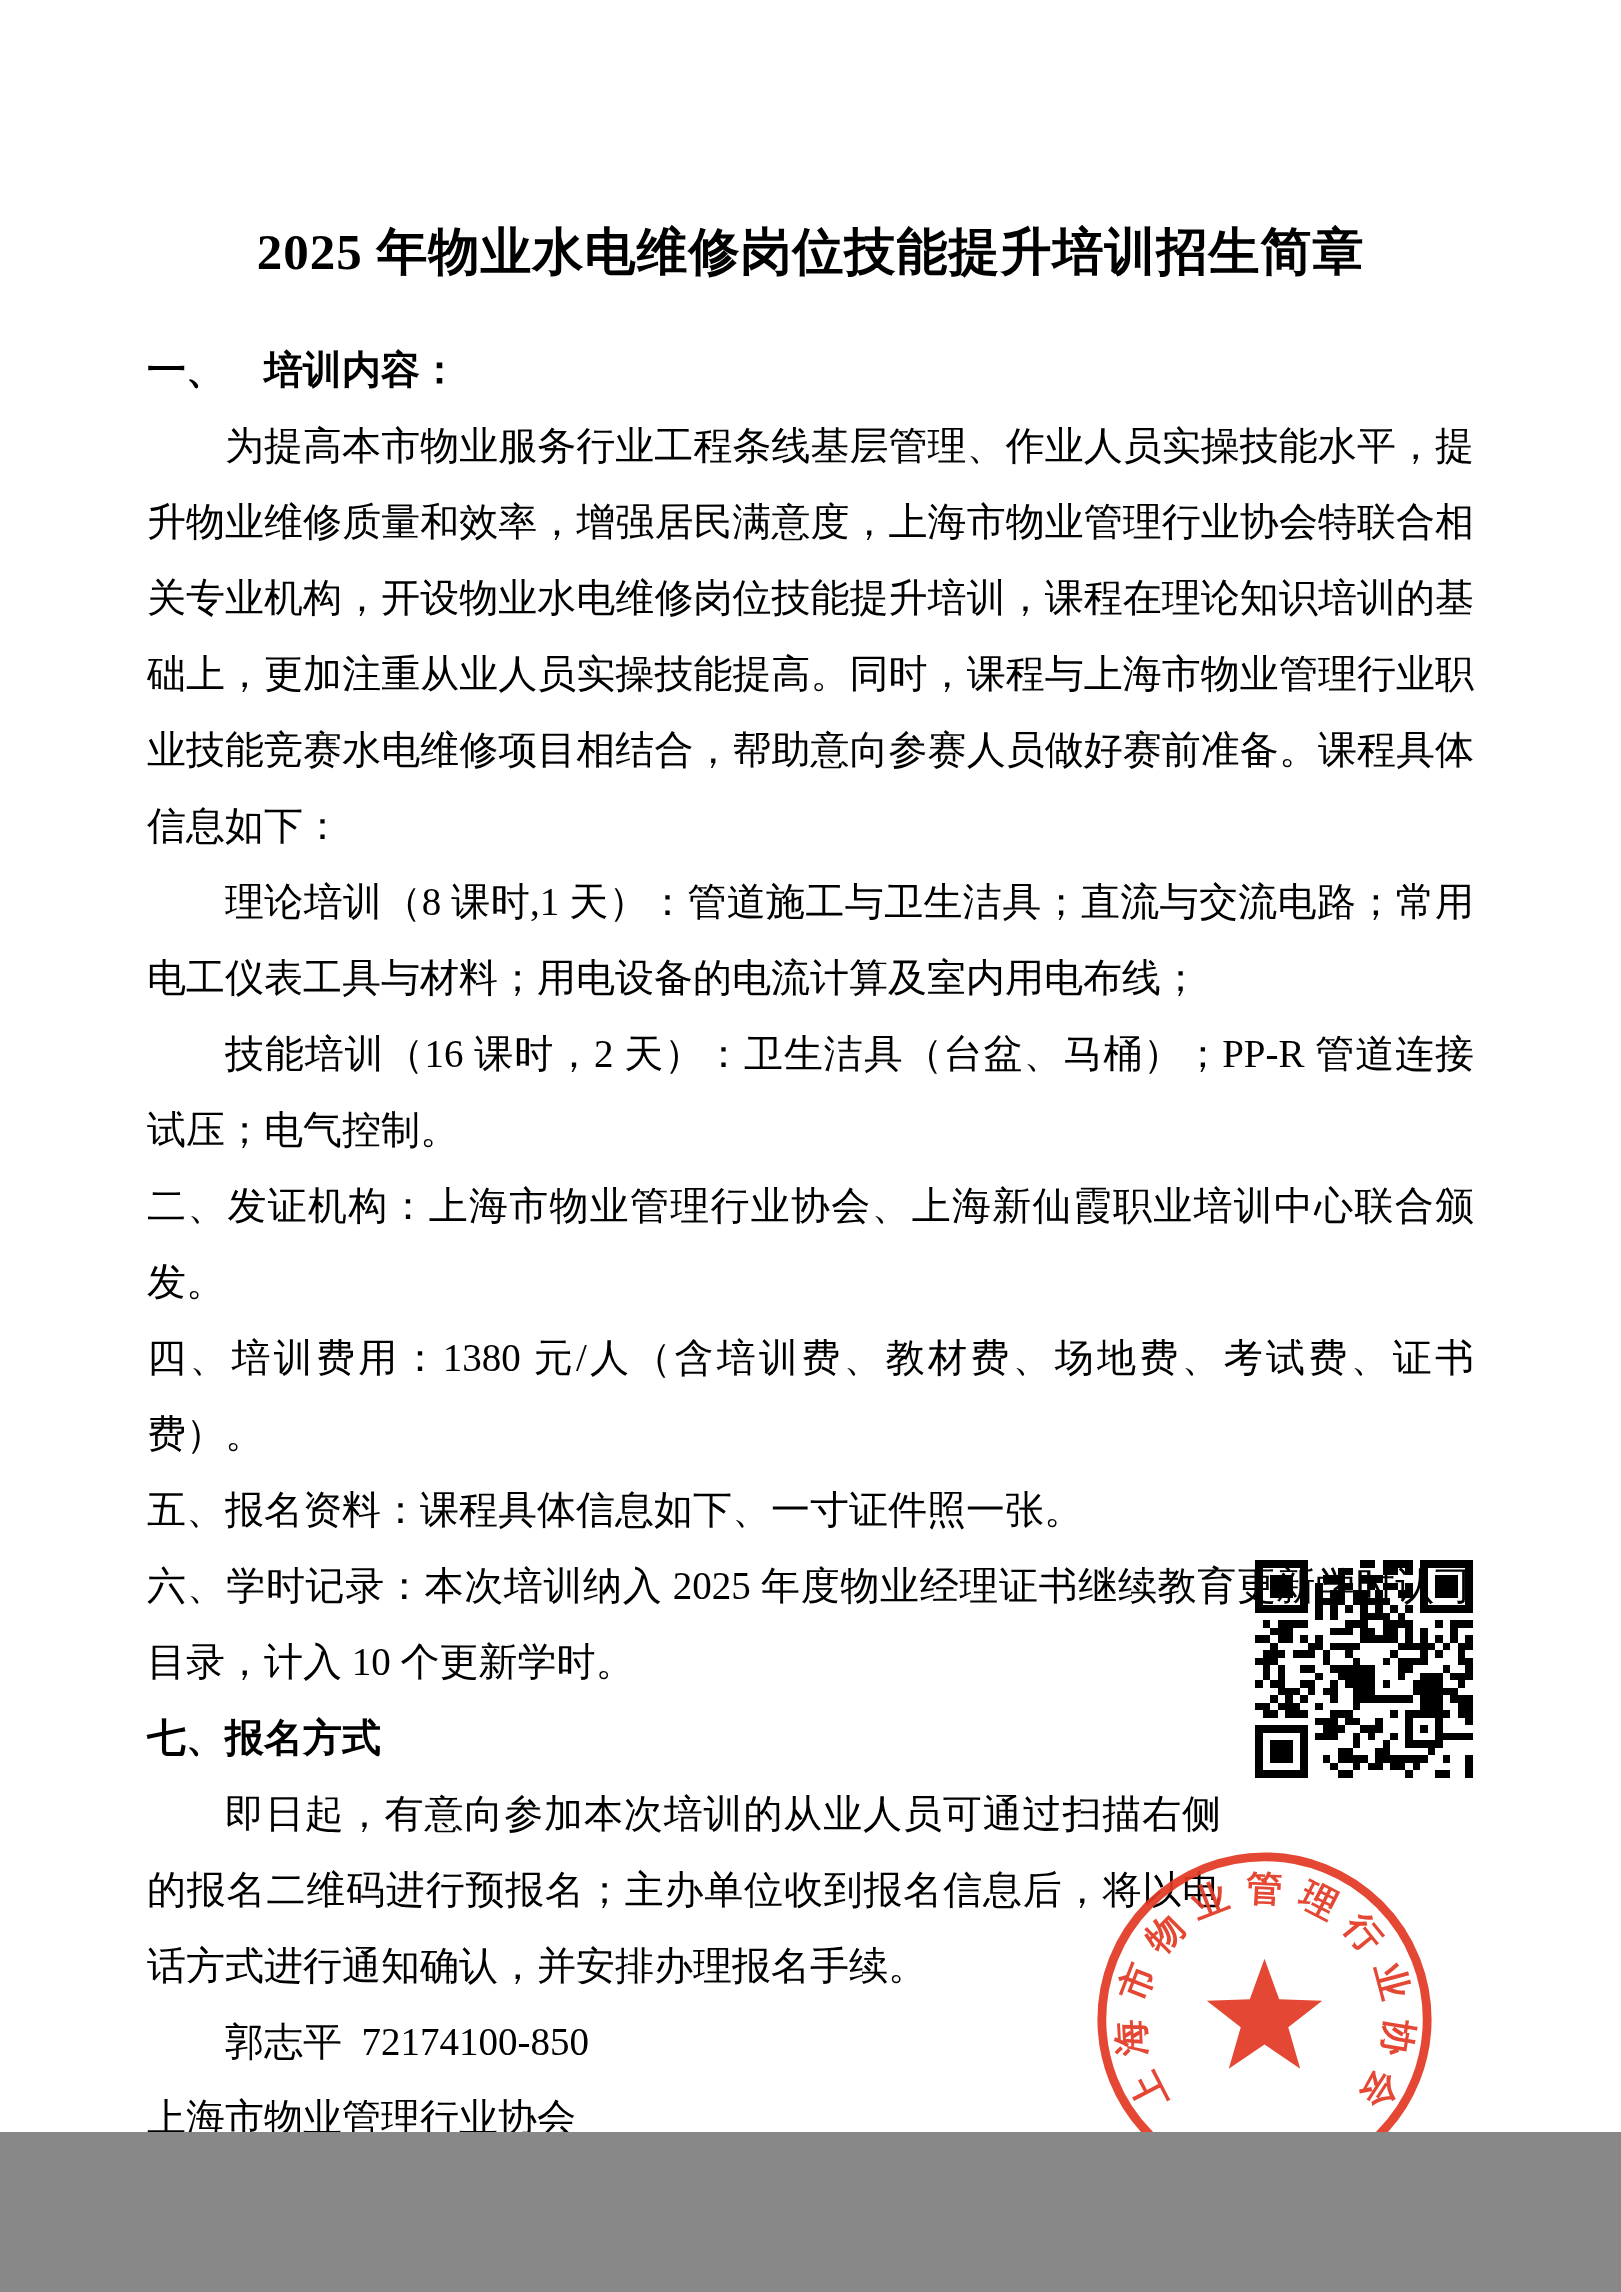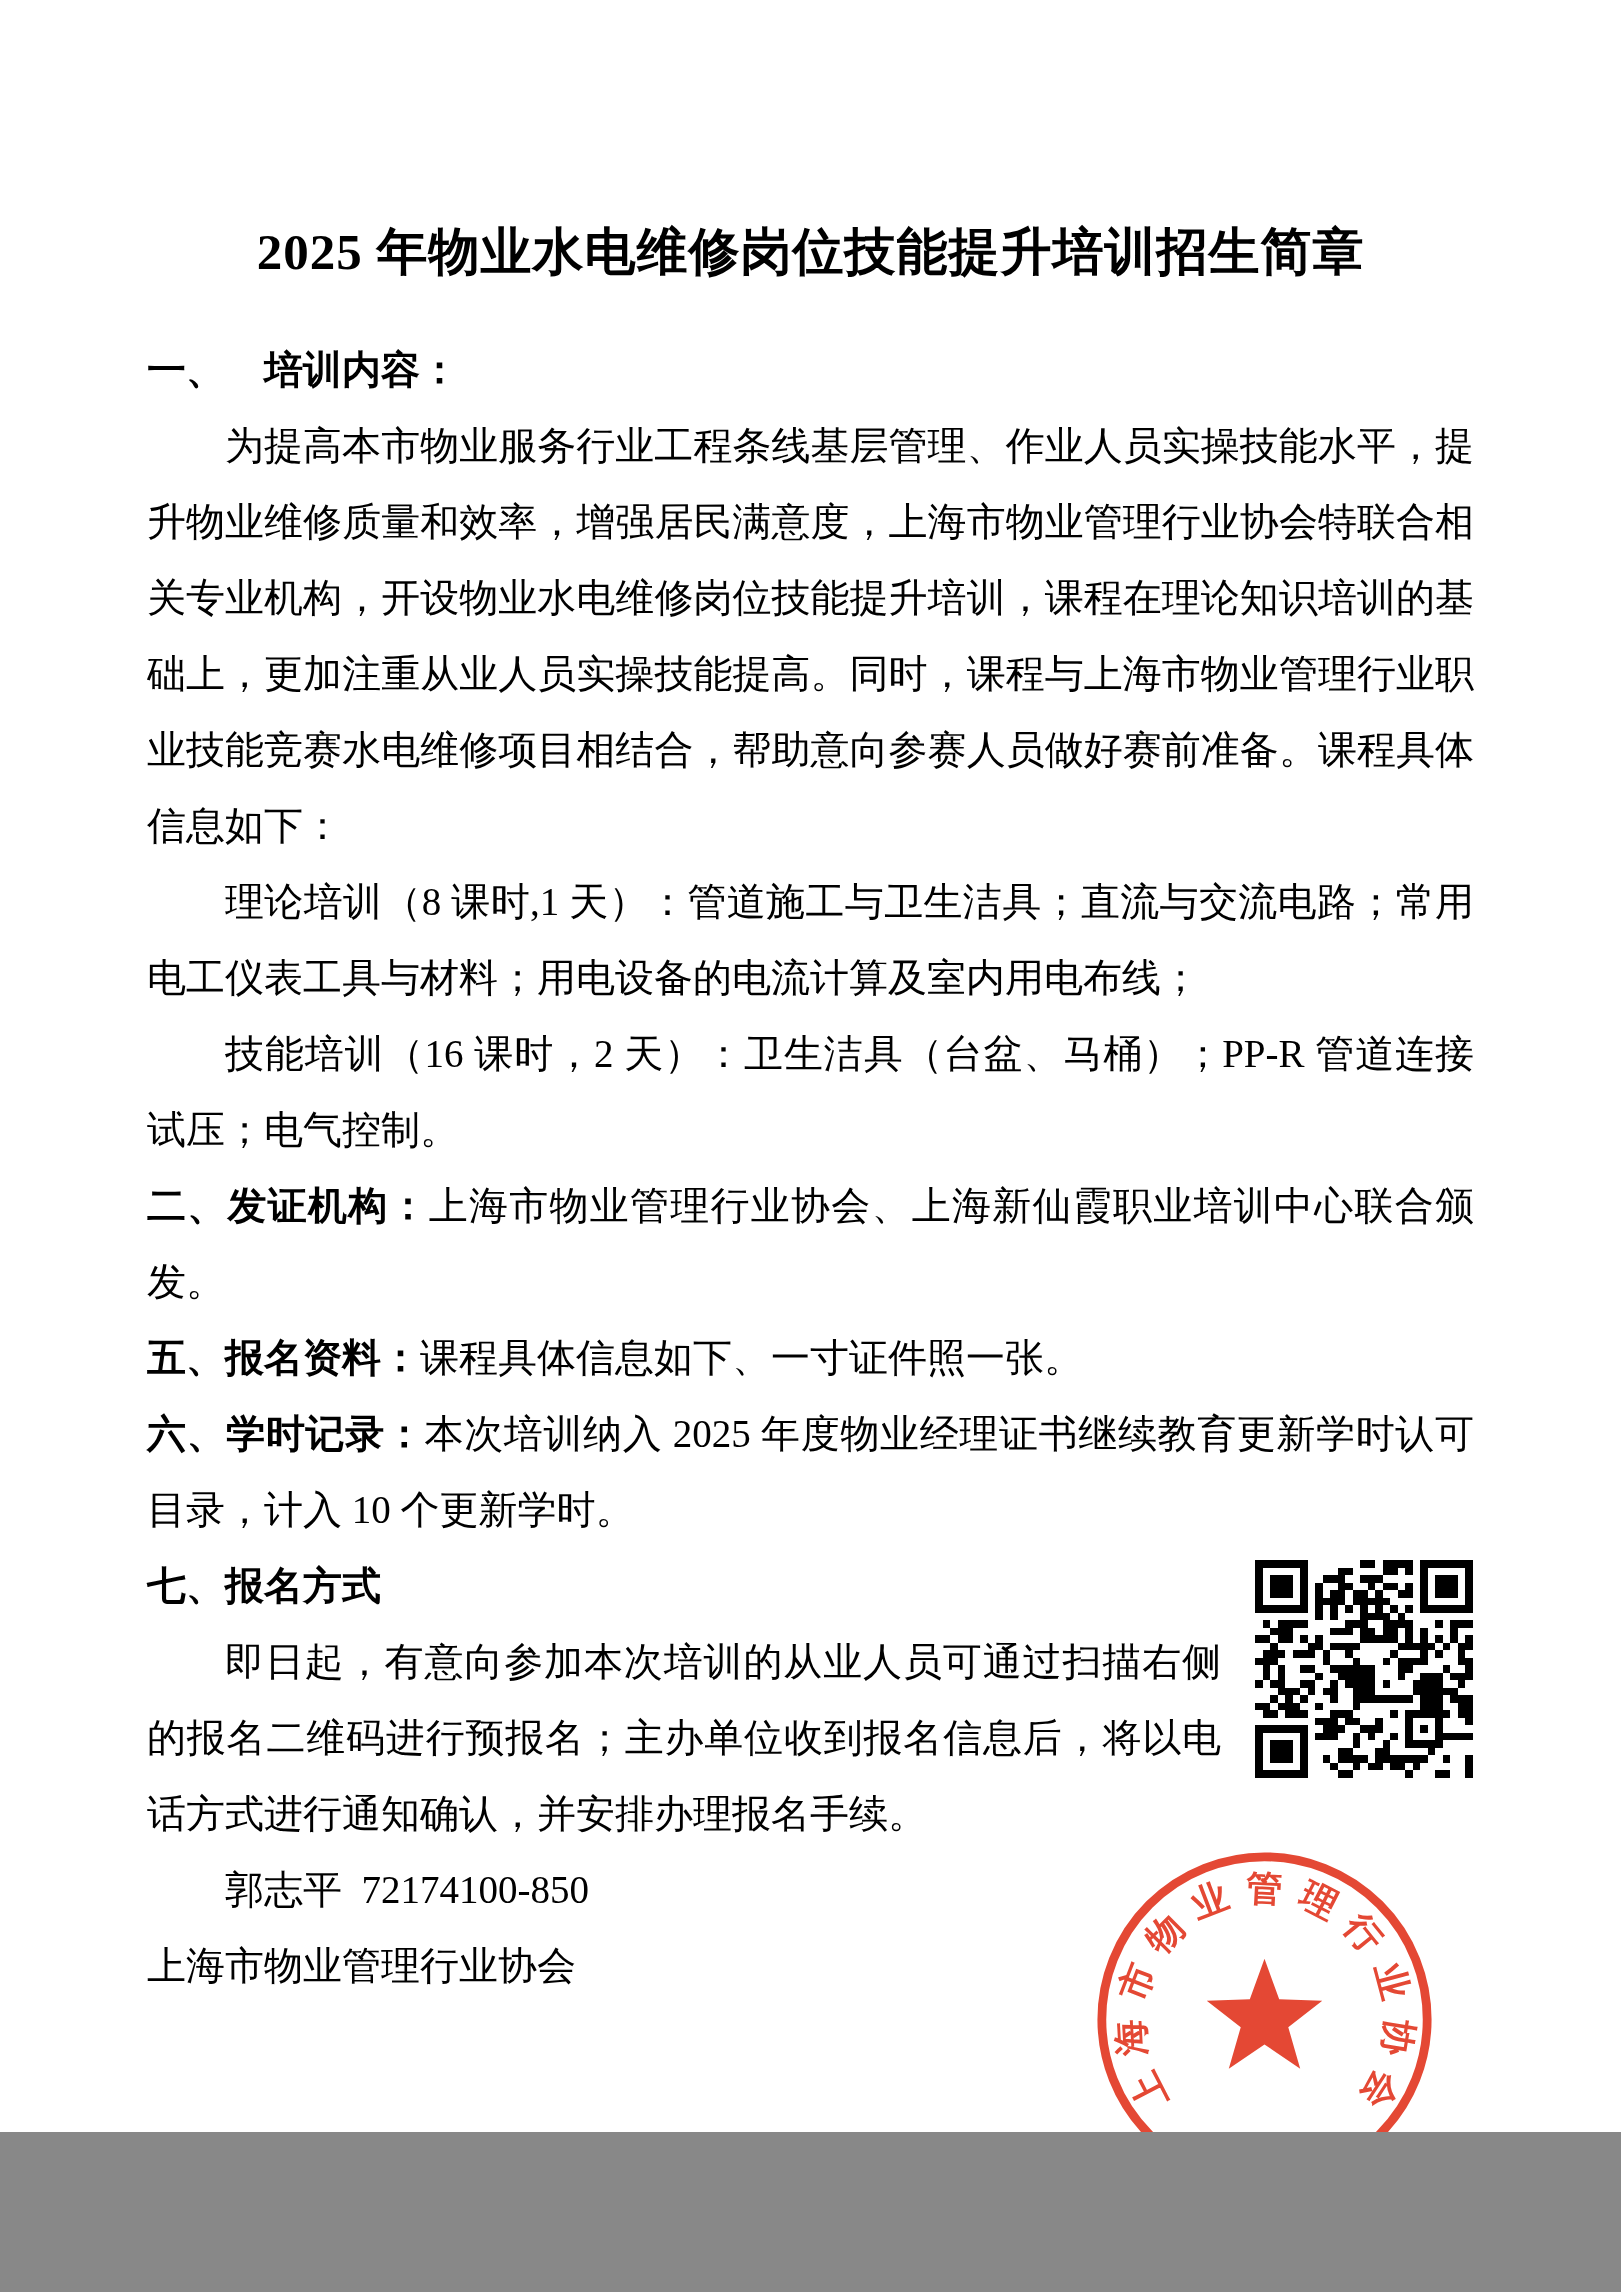--- a/index.html
+++ b/index.html
@@ -23,21 +23,21 @@
   }
   p.body{
     font-size:39px;
     line-height:76px;
     margin:0;
     text-align:justify;
     text-justify:inter-character;
   }
   .indent{text-indent:78px;}
   .bold{font-weight:bold;}
-  p.body b{font-weight:bold;}
+  p.body b{font-weight:normal;}
   .qr-flank{padding-right:253px;}
   .contact{white-space:pre-wrap;text-align:left;}
   .sig{position:relative;z-index:2;}
   .sig-org{text-align:right;}
   .qr{
     position:absolute;
     left:1255px;top:1560px;
     width:218px;height:218px;
   }
   .stamp{
@@ -58,20 +58,21 @@
 
   <p class="body bold">一、　培训内容：</p>
 
   <p class="body indent">为提高本市物业服务行业工程条线基层管理、作业人员实操技能水平，提升物业维修质量和效率，增强居民满意度，上海市物业管理行业协会特联合相关专业机构，开设物业水电维修岗位技能提升培训，课程在理论知识培训的基础上，更加注重从业人员实操技能提高。同时，课程与上海市物业管理行业职业技能竞赛水电维修项目相结合，帮助意向参赛人员做好赛前准备。课程具体信息如下：</p>
   <p class="body indent">理论培训（8 课时,1 天）：管道施工与卫生洁具；直流与交流电路；常用电工仪表工具与材料；用电设备的电流计算及室内用电布线；</p>
   <p class="body indent">技能培训（16 课时，2 天）：卫生洁具（台盆、马桶）；PP-R 管道连接试压；电气控制。</p>
 
   <p class="body"><b>二、发证机构：</b><span>上海市物业管理行业协会、上海新仙霞职业培训中心联合颁发。</span></p>
 
 
+  <p class="body"><b>四、培训费用：</b><span>1380 元/人（含培训费、教材费、场地费、考试费、证书费）。</span></p>
 
   <p class="body"><b>五、报名资料：</b><span>课程具体信息如下、一寸证件照一张。</span></p>
 
   <p class="body"><b>六、学时记录：</b><span>本次培训纳入 2025 年度物业经理证书继续教育更新学时认可目录，计入 10 个更新学时。</span></p>
 
   <p class="body bold">七、报名方式</p>
   <p class="body indent qr-flank">即日起，有意向参加本次培训的从业人员可通过扫描右侧的报名二维码进行预报名；主办单位收到报名信息后，将以电话方式进行通知确认，并安排办理报名手续。</p>
 
   <p class="body indent contact">郭志平  72174100-850</p>
 

